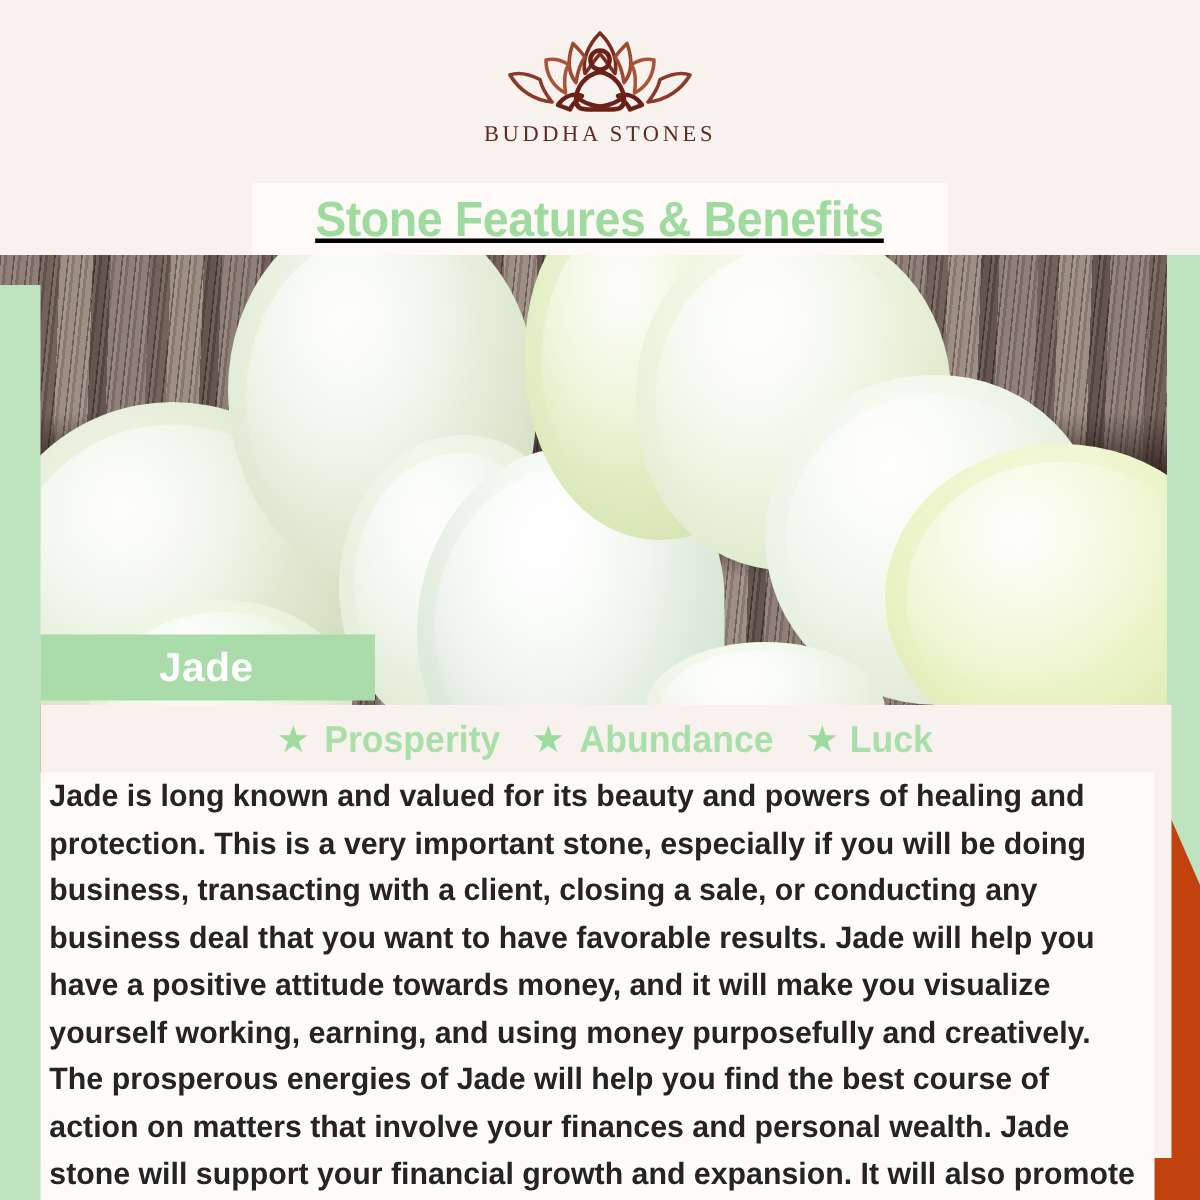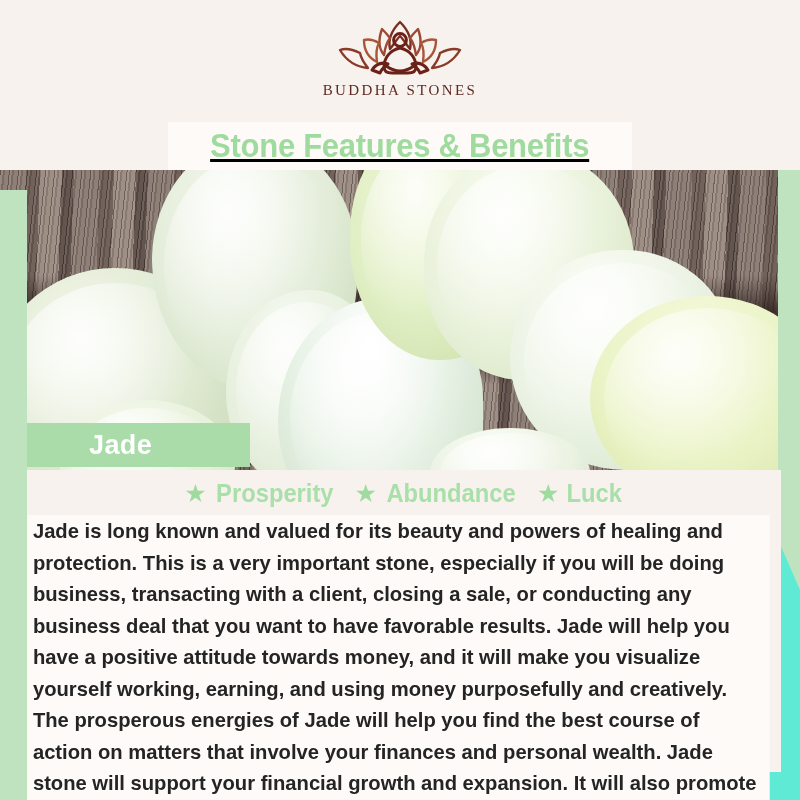--- a/index.html
+++ b/index.html
@@ -8,21 +8,21 @@
     background: #ffffff;
   }
   body {
     font-family: "Liberation Sans", sans-serif;
   }
   .canvas {
     position: relative;
     width: 800px;
     height: 800px;
     overflow: hidden;
-    background: #5eead4;
+    background: #c2410c;
   }
 
   
   .deco-top-right {
     position: absolute;
     top: 0;
     left: 217px;
     width: 583px;
     height: 19px;
     background: #bfe3bf;
@@ -165,21 +165,21 @@
     left: 27px;
     top: 423px;
     width: 223px;
     height: 44px;
     background: #aadcaa;
     display: flex;
     align-items: center;
     z-index: 6;
   }
   .jade-label {
-    margin-left: 62px;
+    margin-left: 79px;
     color: #ffffff;
     font-size: 27px;
     font-weight: bold;
     letter-spacing: 0.4px;
   }
 
   
   .content {
     position: absolute;
     left: 27px;

